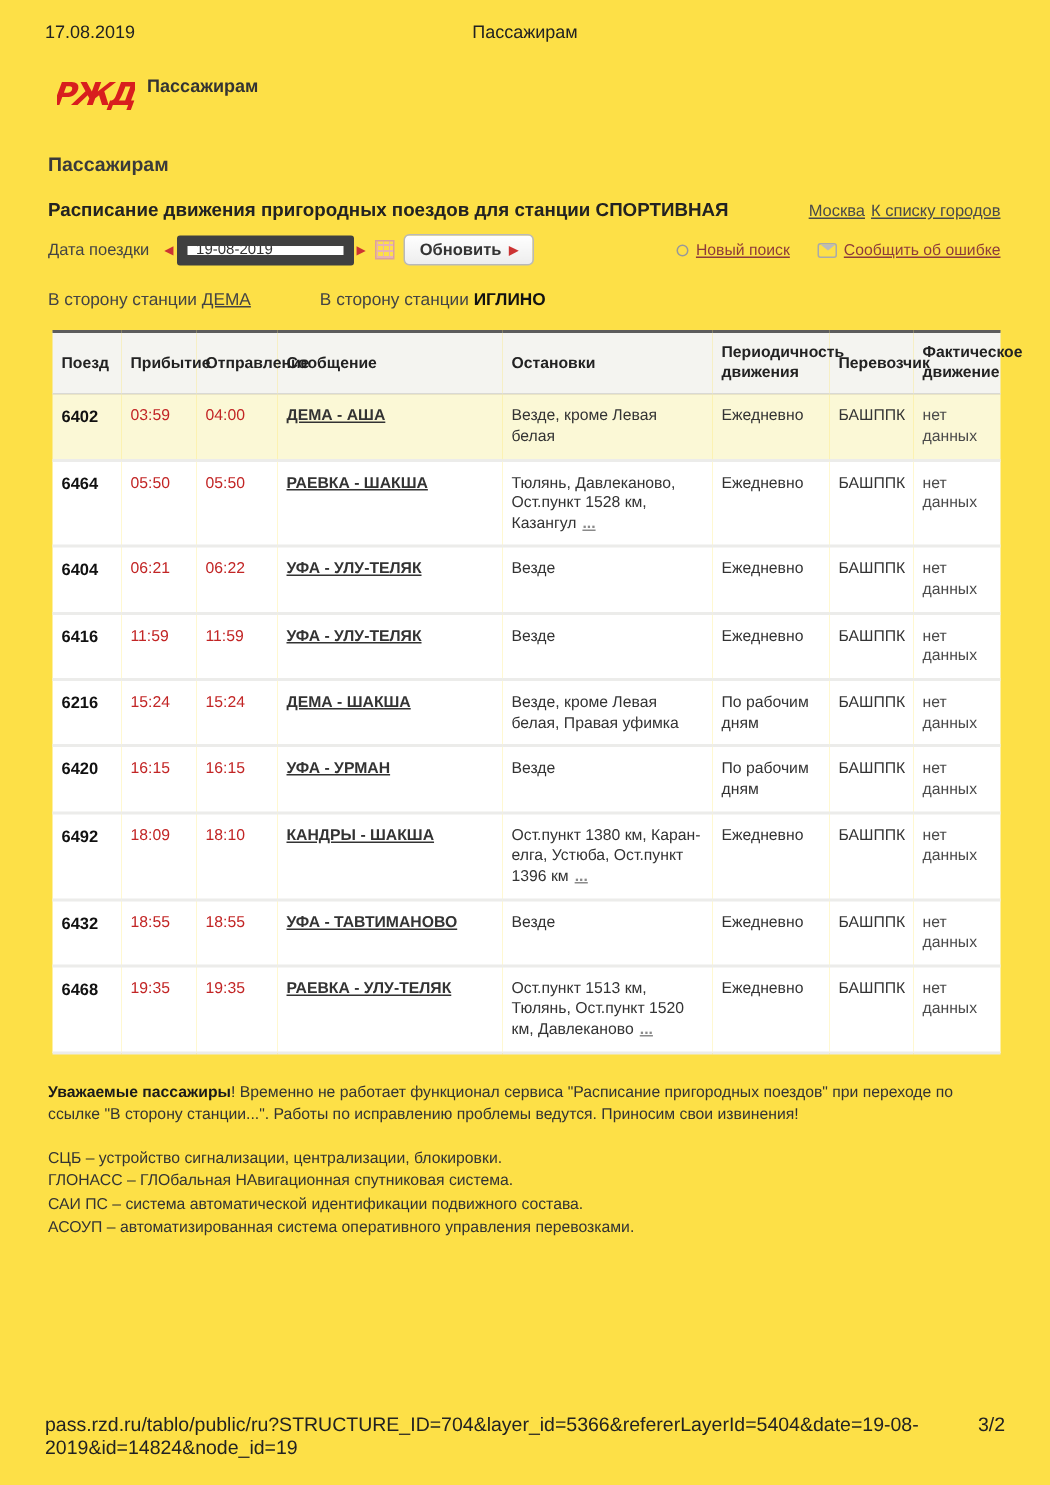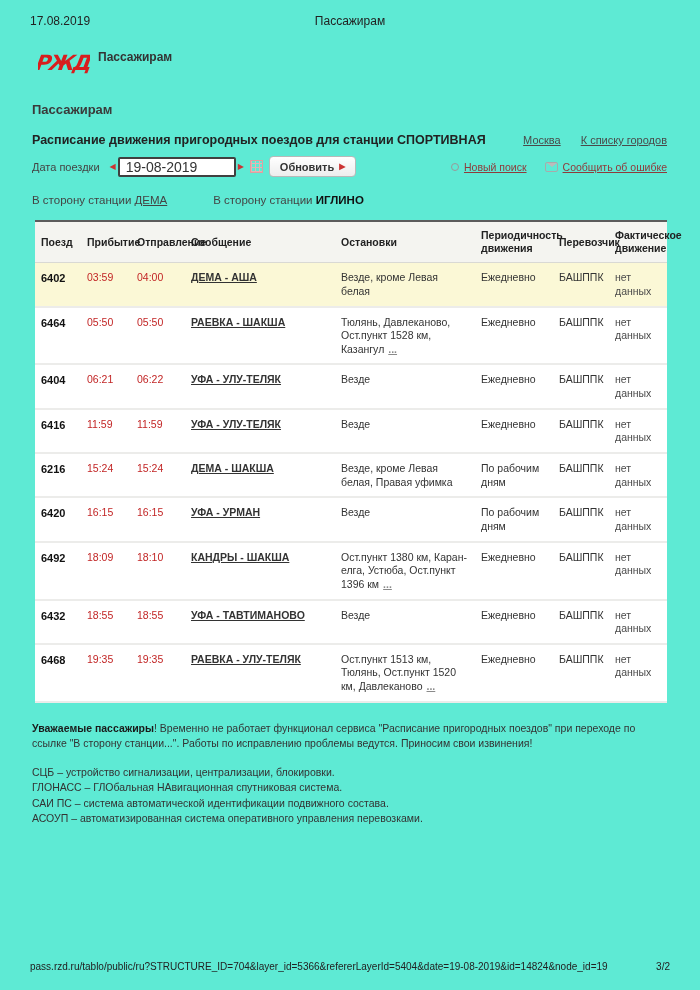--- a/index.html
+++ b/index.html
@@ -1,43 +1,43 @@
 <!DOCTYPE html>
 <html><head>
 <meta charset="utf-8">
 <style>
   * { margin:0; padding:0; box-sizing:border-box; }
   html,body { background:#fff; }
   body { font-family:"Liberation Sans", sans-serif; color:#333; }
-  .page { position:relative; width:700px; height:990px; background:#5eead4; overflow:hidden; }
+  .page { position:relative; width:700px; height:990px; background:#fde047; overflow:hidden; }
 
   
   .print-header { position:relative; padding:14px 30px 0 30px; font-size:12px; color:#222; }
   .print-header .p-title { position:absolute; left:0; right:0; top:14px; text-align:center; }
 
   
   .brand { display:flex; align-items:flex-start; gap:8px; margin:20px 0 0 38px; }
   .brand-label { font-size:12px; font-weight:bold; color:#333; margin-top:2px; }
 
   
   .section-title { margin:26px 0 0 32px; font-size:13px; font-weight:bold; color:#3a3a3a; }
 
   
   .title-row { display:flex; align-items:baseline; margin:16px 33px 0 32px; }
   .schedule-title { font-size:12.5px; font-weight:bold; color:#222; }
   .schedule-title .station { font-weight:bold; }
-  .top-links { margin-left:auto; display:flex; gap:20px; font-size:11px; white-space:nowrap; }
+  .top-links { margin-left:auto; display:flex; gap:4px; font-size:11px; white-space:nowrap; }
   .top-links a { color:#4a4a4a; text-decoration:underline; cursor:pointer; }
 
   
   .controls-row { display:flex; align-items:center; margin:9px 33px 0 32px; font-size:11px; }
   .date-label { color:#444; margin-right:8px; }
   .tri { color:#c33; font-size:8px; line-height:1; padding:0 2px; cursor:pointer; }
-  .date-input { width:118px; height:20px; border:2px solid #404040; border-radius:2px;
-                font-family:"Liberation Sans",sans-serif; font-size:14px; color:#333; padding:0 6px; }
+  .date-input { width:118px; height:20px; border:7px solid #404040; border-radius:2px;
+                font-family:"Liberation Sans",sans-serif; font-size:10px; color:#333; padding:0 6px; }
   .cal-icon { width:13px; height:13px; border:1px solid #dca0a0; margin:0 6px 0 4px; cursor:pointer;
               background-image:repeating-linear-gradient(0deg,#e8b3b3 0 1px,transparent 1px 4px),
                                repeating-linear-gradient(90deg,#e8b3b3 0 1px,transparent 1px 4px); }
   .refresh-btn { display:inline-flex; align-items:center; gap:5px; height:21px; padding:0 10px;
                  border:1px solid #b9b9b9; border-radius:4px; background:linear-gradient(#ffffff,#ededed);
                  font-family:"Liberation Sans",sans-serif; font-size:11px; font-weight:bold; color:#333; cursor:pointer; }
   .refresh-btn .btn-arrow { color:#c33; font-size:8px; }
   .right-actions { margin-left:auto; display:flex; align-items:center; gap:18px; font-size:10.5px; }
   .right-actions .action { display:inline-flex; align-items:center; gap:5px; }
   .right-actions a { color:#8e3b3b; text-decoration:underline; cursor:pointer; }
@@ -64,21 +64,21 @@
   a.more-link { color:#8a8a8a; font-weight:bold; text-decoration:underline; margin-left:4px; cursor:pointer; }
   td.actual { color:#4a4a4a; }
 
   
   .notice { margin:18px 33px 0 32px; font-size:10.5px; line-height:1.45; color:#333; }
   .notice b { color:#1a1a1a; }
   .glossary { margin:14px 33px 0 32px; font-size:10.5px; line-height:1.45; color:#333; }
 
   
   .print-footer { position:absolute; left:30px; right:30px; bottom:18px; display:flex;
-                  justify-content:space-between; font-size:10px; color:#222; }
+                  justify-content:space-between; font-size:13px; color:#222; }
 </style>
 </head>
 <body>
 
 <div class="page">
 
   <div class="print-header">
     <span>17.08.2019</span>
     <span class="p-title">Пассажирам</span>
   </div>

